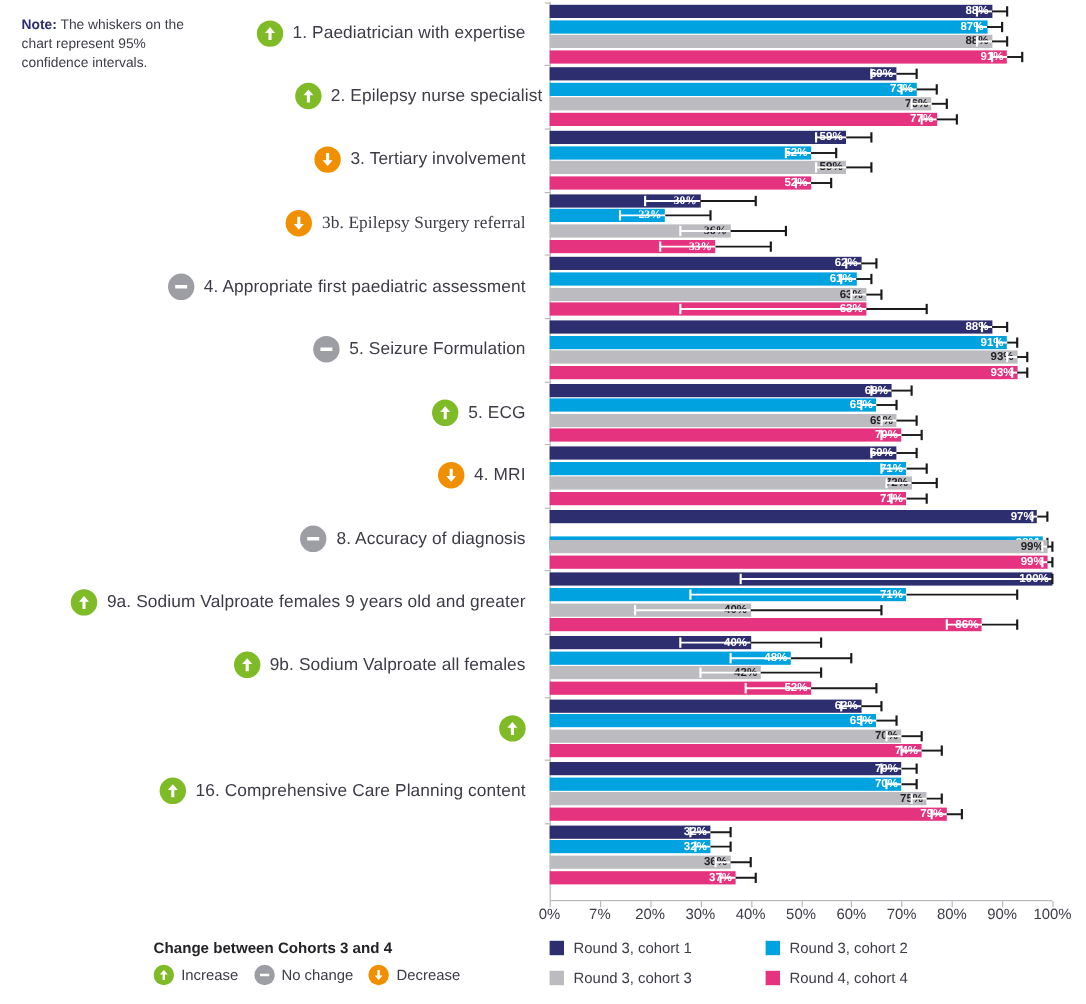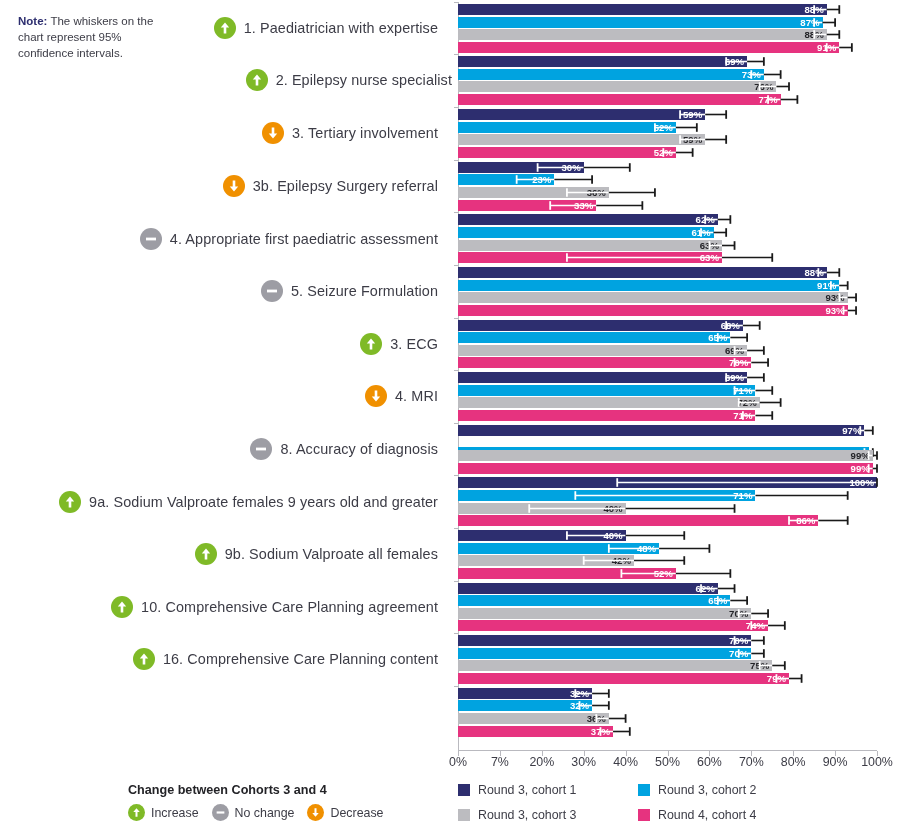--- a/index.html
+++ b/index.html
@@ -244,21 +244,21 @@
             <div class="val c4" style="left: 217.88px;">52%</div>
             <svg class="whisk" width="419" height="11" viewBox="0 0 419 11">
               <line x1="205.31" x2="217.88" y1="5.5" y2="5.5" stroke="#ffffff" stroke-width="1.6"></line>
               <line x1="217.88" x2="234.64000000000001" y1="5.5" y2="5.5" stroke="#1a1a1a" stroke-width="1.6"></line>
               <line x1="205.31" x2="205.31" y1="1.2" y2="9.8" stroke="#ffffff" stroke-width="1.8"></line>
               <line x1="234.64000000000001" x2="234.64000000000001" y1="1.2" y2="9.8" stroke="#1a1a1a" stroke-width="1.8"></line>
             </svg>
           </div>
         </div>
       </div>
-      <div class="group" style="top: 159.8px;">
+      <div class="group" style="top: 159.8px; font-family: Liberation Serif, serif;">
         <div class="grp-tick" style="left: 454px; top: 0px;"></div>
         <div class="label-wrap">
           <div class="chg down">
             <svg width="22" height="22" viewBox="0 0 22 22">
               <path d="M11 16.4 L6.8 11.6 L9.7 11.6 L9.7 5.6 L12.3 5.6 L12.3 11.6 L15.2 11.6 Z" fill="#ffffff"></path>
             </svg>
           </div>
           <div class="label-text">3b. Epilepsy Surgery referral</div>
         </div>
         <div class="bars">
@@ -411,21 +411,21 @@
         </div>
       </div>
       <div class="group" style="top: 317.6px;">
         <div class="grp-tick" style="left: 454px; top: 0px;"></div>
         <div class="label-wrap">
           <div class="chg up">
             <svg width="22" height="22" viewBox="0 0 22 22">
               <path d="M11 5.6 L15.2 10.4 L12.3 10.4 L12.3 16.4 L9.7 16.4 L9.7 10.4 L6.8 10.4 Z" fill="#ffffff"></path>
             </svg>
           </div>
-          <div class="label-text">3. ECG</div>
+          <div class="label-text">5. ECG</div>
         </div>
         <div class="bars">
           <div class="barrow" style="top: 2px;">
             <div class="bar c1" style="width: 284.92px;"></div>
             <div class="val c1" style="left: 284.92px;">68%</div>
             <svg class="whisk" width="419" height="11" viewBox="0 0 419 11">
               <line x1="268.16" x2="284.92" y1="5.5" y2="5.5" stroke="#ffffff" stroke-width="1.6"></line>
               <line x1="284.92" x2="301.68" y1="5.5" y2="5.5" stroke="#1a1a1a" stroke-width="1.6"></line>
               <line x1="268.16" x2="268.16" y1="1.2" y2="9.8" stroke="#ffffff" stroke-width="1.8"></line>
               <line x1="301.68" x2="301.68" y1="1.2" y2="9.8" stroke="#1a1a1a" stroke-width="1.8"></line>
@@ -675,21 +675,20 @@
         </div>
       </div>
       <div class="group" style="top: 580.6px;">
         <div class="grp-tick" style="left: 454px; top: 0px;"></div>
         <div class="label-wrap">
           <div class="chg up">
             <svg width="22" height="22" viewBox="0 0 22 22">
               <path d="M11 5.6 L15.2 10.4 L12.3 10.4 L12.3 16.4 L9.7 16.4 L9.7 10.4 L6.8 10.4 Z" fill="#ffffff"></path>
             </svg>
           </div>
-          <div class="label-text">10. Comprehensive Care Planning agreement</div>
         </div>
         <div class="bars">
           <div class="barrow" style="top: 2px;">
             <div class="bar c1" style="width: 259.78px;"></div>
             <div class="val c1" style="left: 259.78px;">62%</div>
             <svg class="whisk" width="419" height="11" viewBox="0 0 419 11">
               <line x1="243.01999999999998" x2="259.78" y1="5.5" y2="5.5" stroke="#ffffff" stroke-width="1.6"></line>
               <line x1="259.78" x2="276.54" y1="5.5" y2="5.5" stroke="#1a1a1a" stroke-width="1.6"></line>
               <line x1="243.01999999999998" x2="243.01999999999998" y1="1.2" y2="9.8" stroke="#ffffff" stroke-width="1.8"></line>
               <line x1="276.54" x2="276.54" y1="1.2" y2="9.8" stroke="#1a1a1a" stroke-width="1.8"></line>

